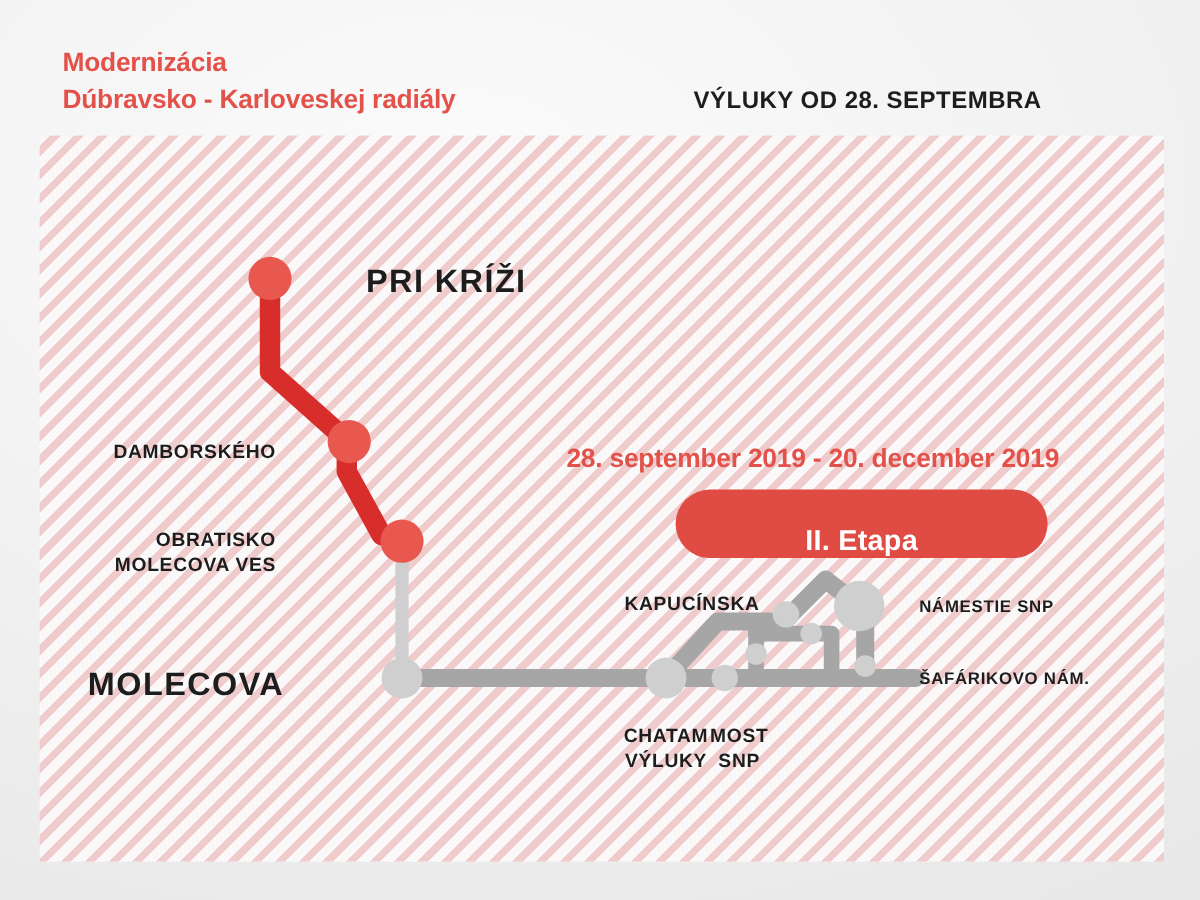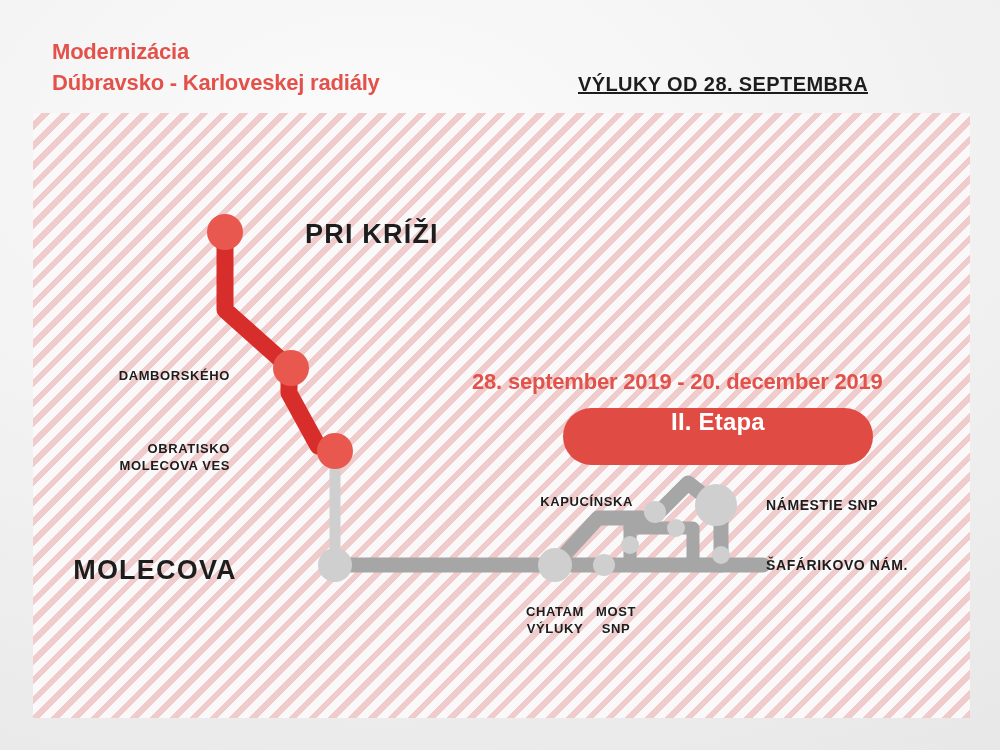--- a/index.html
+++ b/index.html
@@ -45,21 +45,20 @@
   #title-line1, #title-line2 { display: block; }
   #header-subtitle {
     position: absolute;
     left: 578px;
     top: 73px;
     color: #1d1d1d;
     font-size: 20px;
     font-weight: bold;
     letter-spacing: 0.4px;
     white-space: nowrap;
-    text-decoration: underline;
   }
 
   
   #map-panel {
     position: absolute;
     left: 33px;
     top: 113px;
     width: 937px;
     height: 605px;
     overflow: hidden;
@@ -91,42 +90,42 @@
   }
   #etapa-badge {
     position: absolute;
     left: 530px;
     top: 295px;
     width: 310px;
     height: 57px;
     border-radius: 29px;
     background: #e04b43;
     display: flex;
-    align-items: flex-start;
+    align-items: flex-end;
     justify-content: center;
   }
   #etapa-label {
     color: #ffffff;
     font-size: 24px;
     font-weight: bold;
     letter-spacing: 0.2px;
     white-space: nowrap;
   }
 
   
   .station-label {
     position: absolute;
     color: #1d1d1d;
     font-weight: bold;
     white-space: nowrap;
     letter-spacing: 0.6px;
     line-height: 1.32;
   }
   .lbl-big { font-size: 27px; letter-spacing: 1.2px; }
-  .lbl-sm  { font-size: 13px; }
+  .lbl-sm  { font-size: 16px; }
   .lbl-md  { font-size: 14px; }
   .align-right { text-align: right; }
   .align-center { text-align: center; }
 </style>
 </head>
 <body>
 
 <div id="page">
 
   <div id="header">

